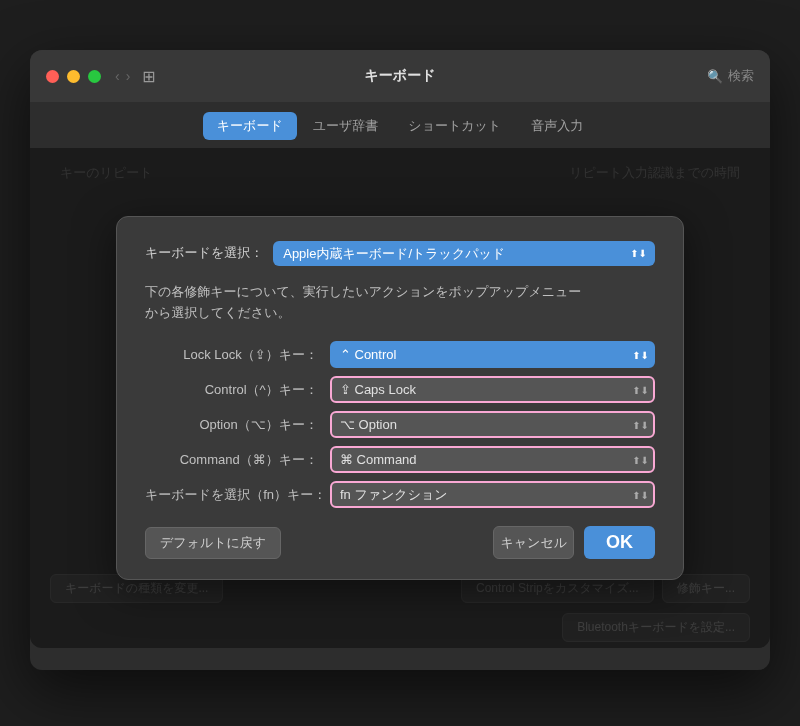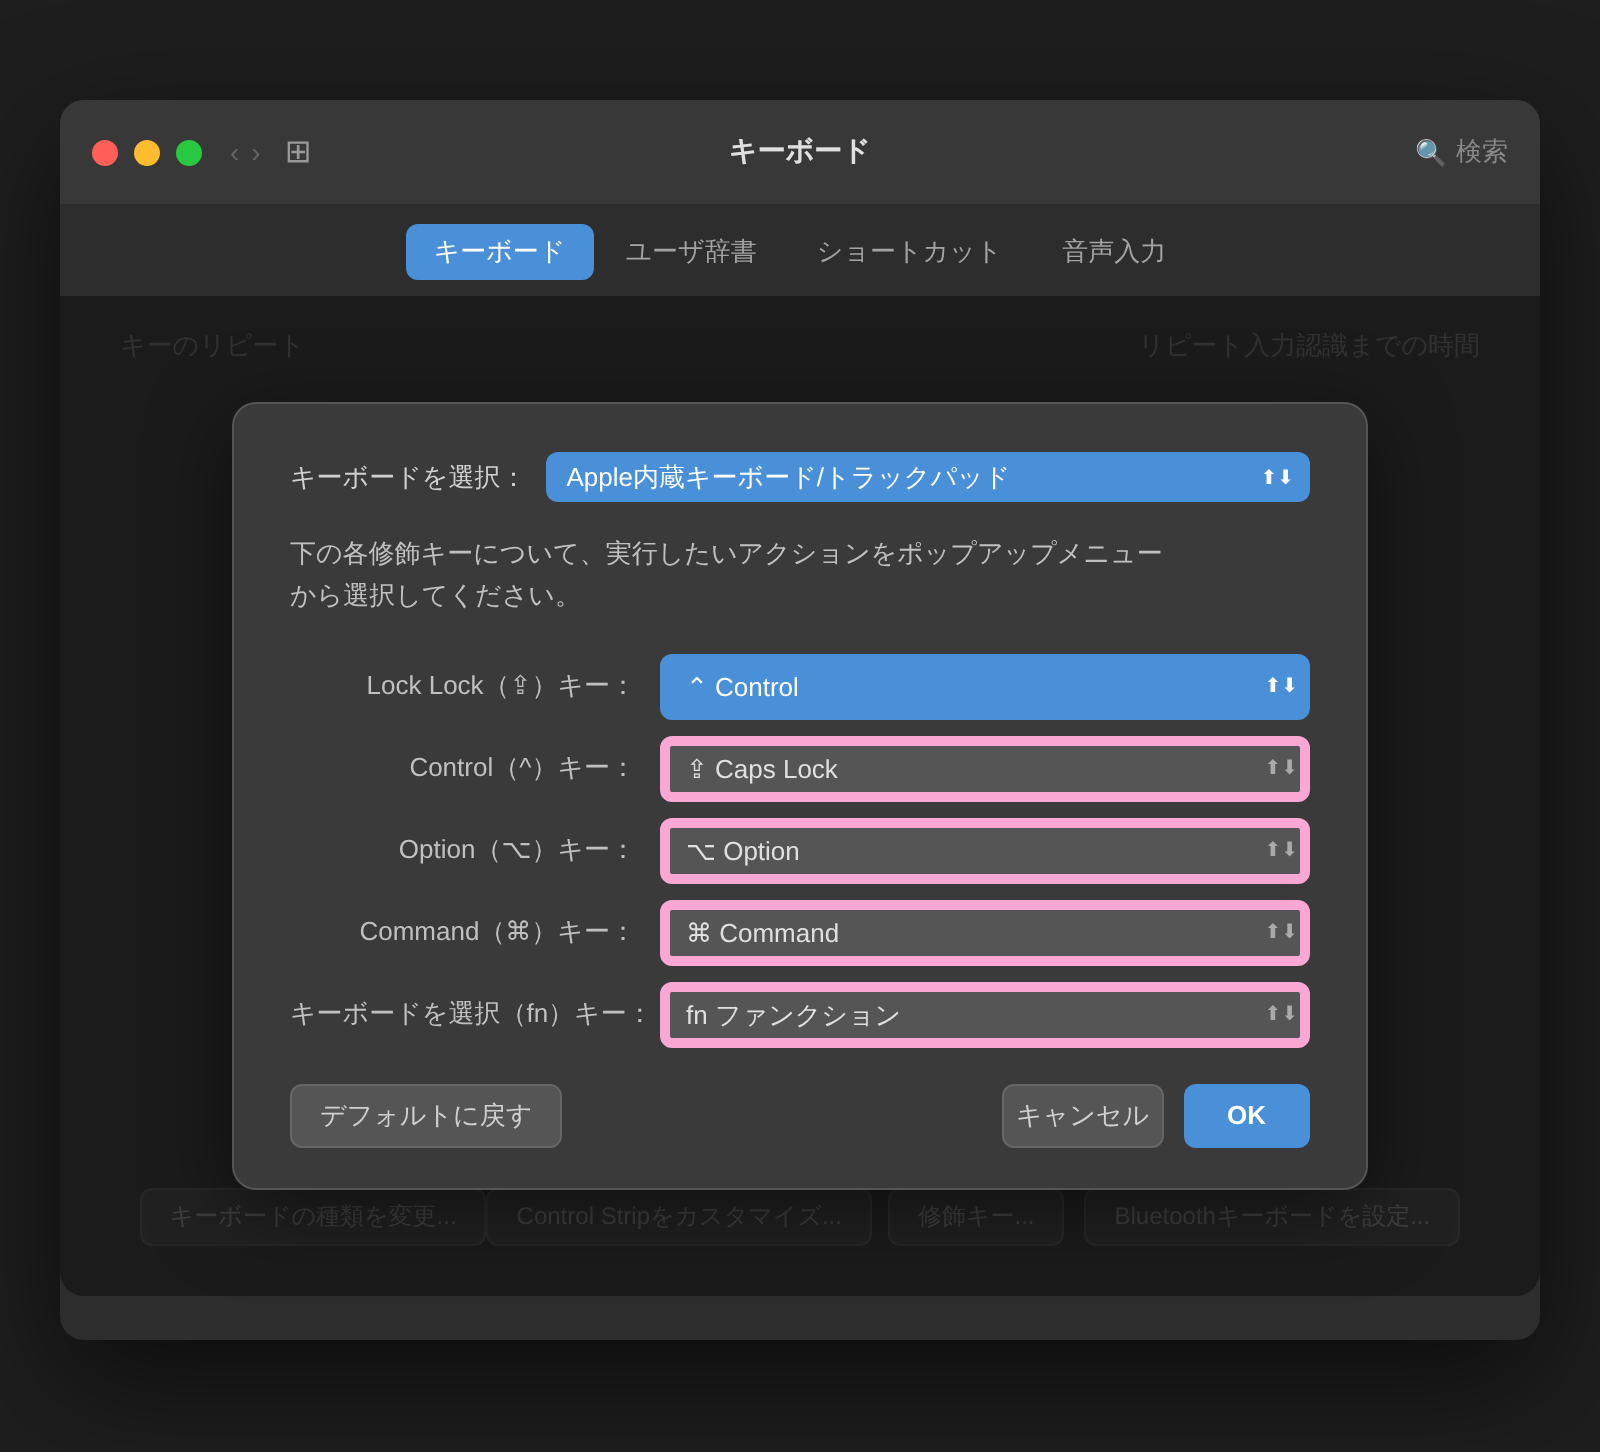--- a/index.html
+++ b/index.html
@@ -220,21 +220,21 @@
 
     .modifier-dropdown {
       position: relative;
       flex: 1;
     }
 
     .modifier-select {
       width: 100%;
       background: #555;
       color: #e0e0e0;
-      border: 5px solid #f9a8d4;
+      border: 2px solid #f9a8d4;
       border-radius: 6px;
       padding: 4px 24px 4px 8px;
       font-size: 13px;
       appearance: none;
       cursor: pointer;
       outline: none;
     }
 
     .modifier-select.blue {
       background: #4a90d9;
@@ -287,36 +287,36 @@
       font-size: 13px;
       cursor: pointer;
     }
 
     .btn-ok {
       background: #4a90d9;
       color: #fff;
       border: none;
       border-radius: 6px;
       padding: 6px 22px;
-      font-size: 13px;
+      font-size: 18px;
       cursor: pointer;
       font-weight: 600;
     }
 
     
     .window-bottom {
       position: absolute;
       bottom: 0;
       left: 0;
       right: 0;
       height: 80px;
       background: #2d2d2d;
       border-radius: 0 0 12px 12px;
       display: flex;
-      flex-direction: row;
+      flex-direction: column;
       justify-content: center;
       padding: 0 20px;
       gap: 10px;
       opacity: 0.4;
     }
 
     .bottom-row {
       display: flex;
       justify-content: space-between;
       align-items: center;

